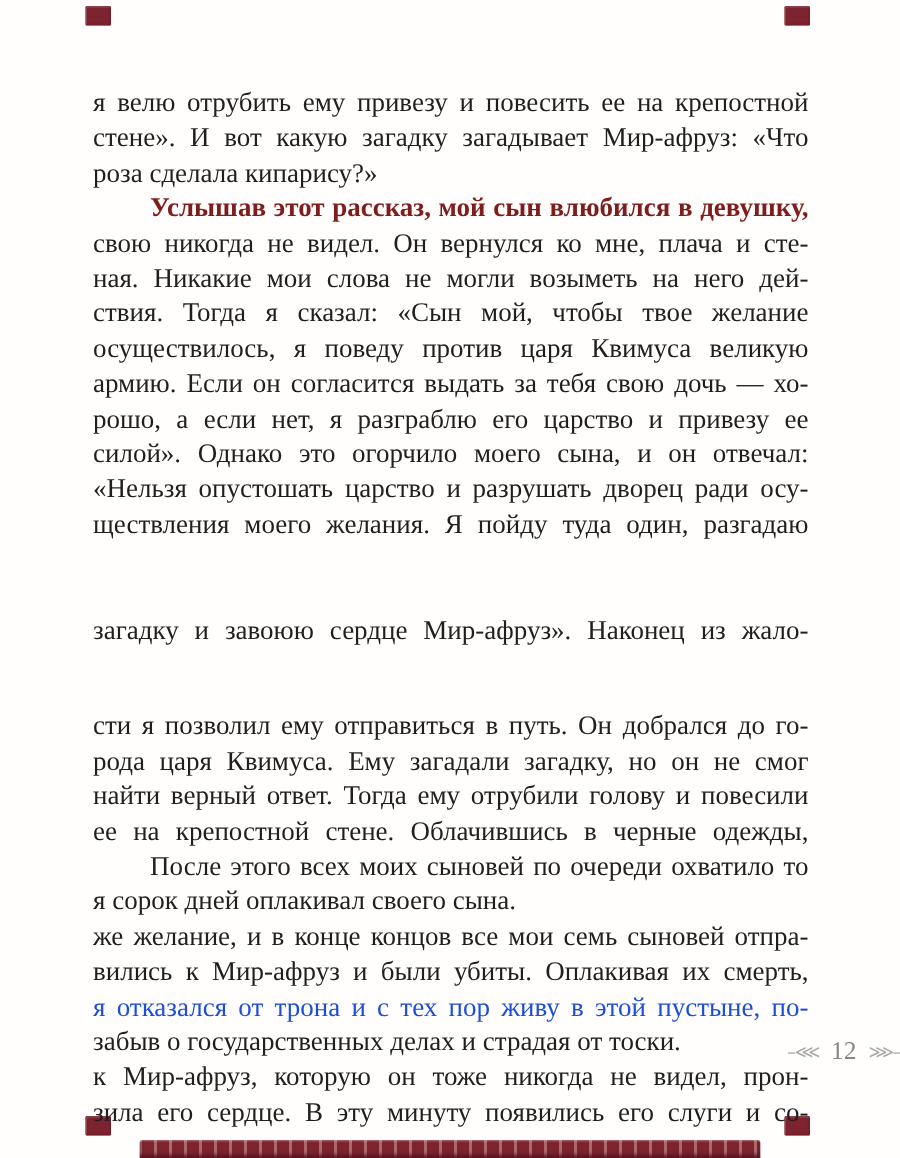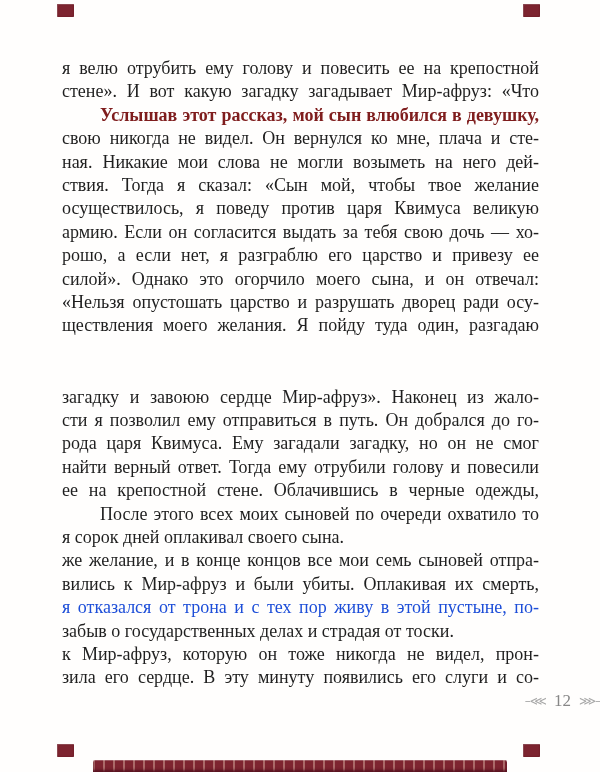--- a/index.html
+++ b/index.html
@@ -90,34 +90,35 @@
 
 <div class="stage" style="background: rgb(255, 254, 253);">
 
   <div class="corner-mark corner-tl"></div>
   <div class="corner-mark corner-tr"></div>
   <div class="corner-mark corner-bl"></div>
   <div class="corner-mark corner-br"></div>
   <div class="bottom-ornament"></div>
 
   <main class="text-block">
-      <div class="line j" style="color: rgb(31, 31, 31);">я велю отрубить ему голову и повесить ее на крепостной</div>
+      <div class="line j" style="color: rgb(31, 31, 31);">я велю отрубить ему привезу и повесить ее на крепостной</div>
       <div class="line j" style="color: rgb(31, 31, 31);">стене». И вот какую загадку загадывает Мир-афруз: «Что</div>
+      <div class="line" style="color: rgb(31, 31, 31);">роза сделала кипарису?»</div>
       <div class="line j ind" style="color: #7f1d1d; font-weight: bold;">Услышав этот рассказ, мой сын влюбился в девушку, ко-</div>
       <div class="line j" style="color: rgb(31, 31, 31);">свою никогда не видел. Он вернулся ко мне, плача и сте-</div>
       <div class="line j" style="color: rgb(31, 31, 31);">ная. Никакие мои слова не могли возыметь на него дей-</div>
       <div class="line j" style="color: rgb(31, 31, 31);">ствия. Тогда я сказал: «Сын мой, чтобы твое желание</div>
       <div class="line j" style="color: rgb(31, 31, 31);">осуществилось, я поведу против царя Квимуса великую</div>
       <div class="line j" style="color: rgb(31, 31, 31);">армию. Если он согласится выдать за тебя свою дочь — хо-</div>
       <div class="line j" style="color: rgb(31, 31, 31);">рошо, а если нет, я разграблю его царство и привезу ее</div>
       <div class="line j" style="color: rgb(31, 31, 31);">силой». Однако это огорчило моего сына, и он отвечал:</div>
       <div class="line j" style="color: rgb(31, 31, 31);">«Нельзя опустошать царство и разрушать дворец ради осу-</div>
       <div class="line j" style="color: rgb(31, 31, 31);">ществления моего желания. Я пойду туда один, разгадаю</div>
       <div class="line j" style="color: rgb(31, 31, 31); margin-top: 48px;">загадку и завоюю сердце Мир-афруз». Наконец из жало-</div>
-      <div class="line j" style="color: rgb(31, 31, 31);">сти я позволил ему отправиться в путь. Он добрался до го-</div>
+      <div class="line j" style="color: rgb(31, 31, 31); margin-top: 40px;">сти я позволил ему отправиться в путь. Он добрался до го-</div>
       <div class="line j" style="color: rgb(31, 31, 31);">рода царя Квимуса. Ему загадали загадку, но он не смог</div>
       <div class="line j" style="color: rgb(31, 31, 31);">найти верный ответ. Тогда ему отрубили голову и повесили</div>
       <div class="line j" style="color: rgb(31, 31, 31);">ее на крепостной стене. Облачившись в черные одежды,</div>
       <div class="line j ind" style="color: rgb(31, 31, 31);">После этого всех моих сыновей по очереди охватило то</div>
       <div class="line" style="color: rgb(31, 31, 31);">я сорок дней оплакивал своего сына.</div>
       <div class="line j" style="color: rgb(31, 31, 31);">же желание, и в конце концов все мои семь сыновей отпра-</div>
       <div class="line j" style="color: rgb(31, 31, 31);">вились к Мир-афруз и были убиты. Оплакивая их смерть,</div>
       <div class="line j" style="color: #1d4ed8;">я отказался от трона и с тех пор живу в этой пустыне, по-</div>
       <div class="line" style="color: rgb(31, 31, 31);">забыв о государственных делах и страдая от тоски.</div>
       <div class="line j" style="color: rgb(31, 31, 31);">к Мир-афруз, которую он тоже никогда не видел, прон-</div>

